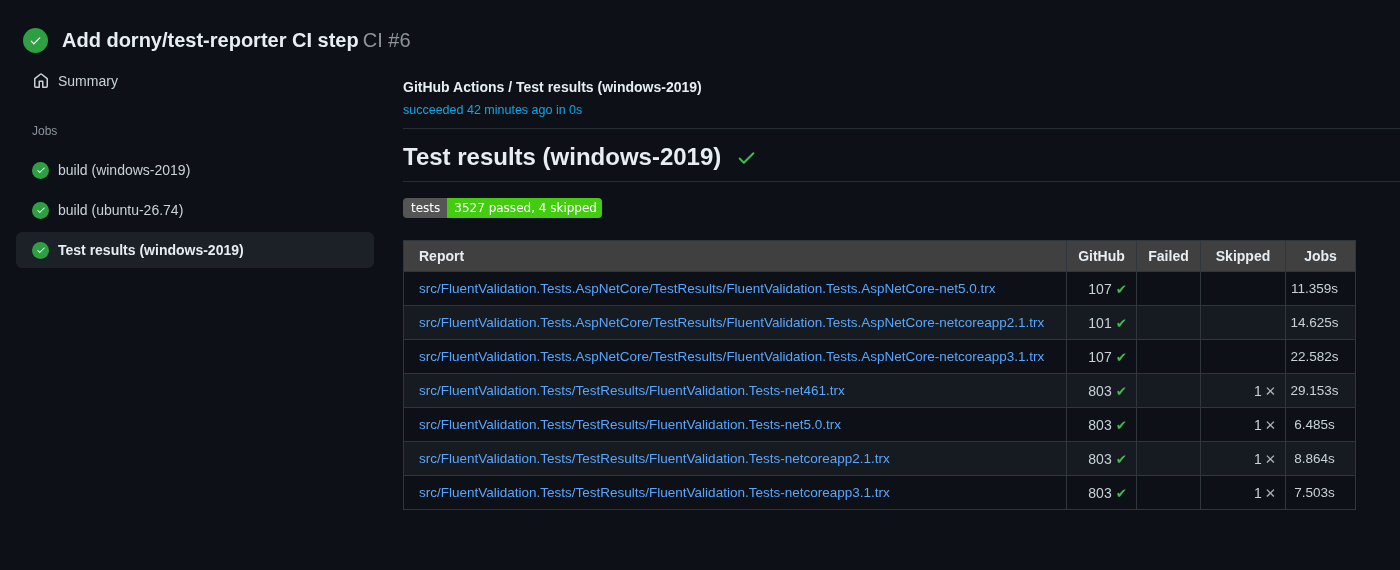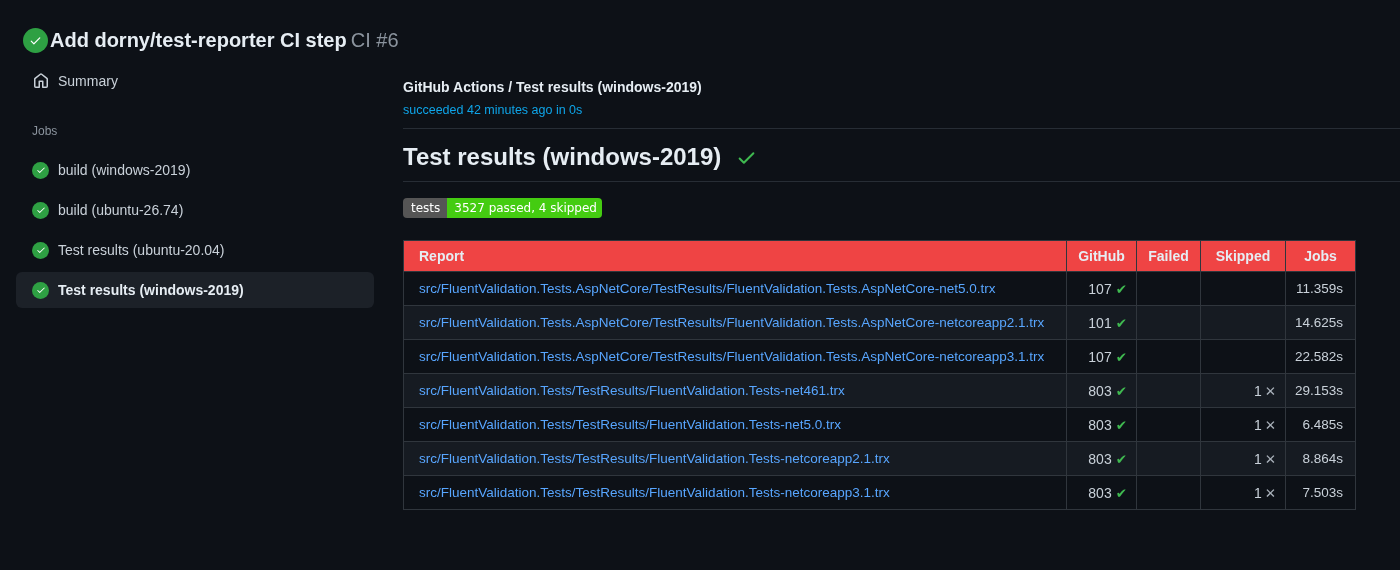--- a/index.html
+++ b/index.html
@@ -11,21 +11,21 @@
     overflow:hidden;
   }
 
   
   .run-header { display:flex; align-items:center; padding:28px 0 0 23px; }
   .status-circle {
     width:25px; height:25px; border-radius:50%;
     background:#2ea043; display:flex; align-items:center; justify-content:center;
     flex-shrink:0;
   }
-  .run-title { font-size:20px; font-weight:700; color:#e6edf3; margin-left:2px; }
+  .run-title { font-size:20px; font-weight:700; color:#e6edf3; margin-left:14px; }
   .run-number { font-size:20px; font-weight:400; color:#8b949e; margin-left:4px; }
 
   
   .layout { display:flex; }
 
   
   .sidebar { width:390px; flex-shrink:0; padding-top:10px; }
   .side-item {
     margin:0 16px 4px 16px; height:36px; border-radius:6px;
     display:flex; align-items:center; padding:0 16px;
@@ -53,29 +53,29 @@
 
   
   .badge { display:inline-flex; margin-top:16px; border-radius:4px; overflow:hidden;
            font-size:12px; line-height:14px; font-family:"DejaVu Sans", sans-serif; }
   .badge-label { background:#555555; color:#ffffff; padding:3px 7px 3px 8px; }
   .badge-value { background:#44cc11; color:#ffffff; padding:3px 5px 3px 7px; }
 
   
   table { margin-top:22px; border-collapse:collapse; table-layout:fixed; width:952px; }
   th, td { border:1px solid #30363d; }
-  th { height:31px; font-size:14px; font-weight:700; color:#e6edf3; text-align:center; background:#ef4444; }
+  th { height:31px; font-size:14px; font-weight:700; color:#e6edf3; text-align:center; background:#404040; }
   th.c-report { text-align:left; padding-left:15px; }
   td { height:34px; font-size:13.5px; }
   tbody tr:nth-child(odd)  td { background:#0d1117; }
   tbody tr:nth-child(even) td { background:#161b22; }
   td.c-report { padding-left:15px; }
   td.c-report a { color:#58a6ff; text-decoration:none; cursor:pointer; }
   td.c-num { text-align:right; padding-right:9px; font-size:14px; color:#c9d1d9; }
-  td.c-time { text-align:right; padding-right:12px; color:#c9d1d9; }
+  td.c-time { text-align:center; padding-right:12px; color:#c9d1d9; }
   .ok    { color:#3fb950; font-family:"DejaVu Sans", sans-serif; font-size:13.5px; margin-left:4px; }
   .cross { color:#a9b1ba; font-family:"DejaVu Sans", sans-serif; font-size:13.5px; margin-left:3px; }
 </style>
 </head>
 <body>
 
 <div class="run-header">
   <div class="status-circle">
     <svg width="13" height="13" viewBox="0 0 16 16" aria-hidden="true">
       <path fill="#ffffff" d="M13.78 4.22a.75.75 0 0 1 0 1.06l-7.25 7.25a.75.75 0 0 1-1.06 0L2.22 9.28a.751.751 0 0 1 .018-1.042.751.751 0 0 1 1.042-.018L6 10.94l6.72-6.72a.75.75 0 0 1 1.06 0Z"></path>
@@ -114,30 +114,20 @@
       <span class="ico">
           <span class="check-circle">
         <svg width="10" height="10" viewBox="0 0 16 16">
               <path fill="#ffffff" d="M13.78 4.22a.75.75 0 0 1 0 1.06l-7.25 7.25a.75.75 0 0 1-1.06 0L2.22 9.28a.751.751 0 0 1 .018-1.042.751.751 0 0 1 1.042-.018L6 10.94l6.72-6.72a.75.75 0 0 1 1.06 0Z"></path>
             </svg>
       </span>
         </span>
       <span>build (ubuntu-26.74)</span>
     </div>
 
-    <div class="side-item">
-      <span class="ico">
-          <span class="check-circle">
-        <svg width="10" height="10" viewBox="0 0 16 16">
-              <path fill="#ffffff" d="M13.78 4.22a.75.75 0 0 1 0 1.06l-7.25 7.25a.75.75 0 0 1-1.06 0L2.22 9.28a.751.751 0 0 1 .018-1.042.751.751 0 0 1 1.042-.018L6 10.94l6.72-6.72a.75.75 0 0 1 1.06 0Z"></path>
-            </svg>
-      </span>
-        </span>
-      <span>Test results (ubuntu-20.04)</span>
-    </div>
 
     <div class="side-item selected">
       <span class="ico">
           <span class="check-circle">
         <svg width="10" height="10" viewBox="0 0 16 16">
               <path fill="#ffffff" d="M13.78 4.22a.75.75 0 0 1 0 1.06l-7.25 7.25a.75.75 0 0 1-1.06 0L2.22 9.28a.751.751 0 0 1 .018-1.042.751.751 0 0 1 1.042-.018L6 10.94l6.72-6.72a.75.75 0 0 1 1.06 0Z"></path>
             </svg>
       </span>
         </span>
       <span>Test results (windows-2019)</span>

